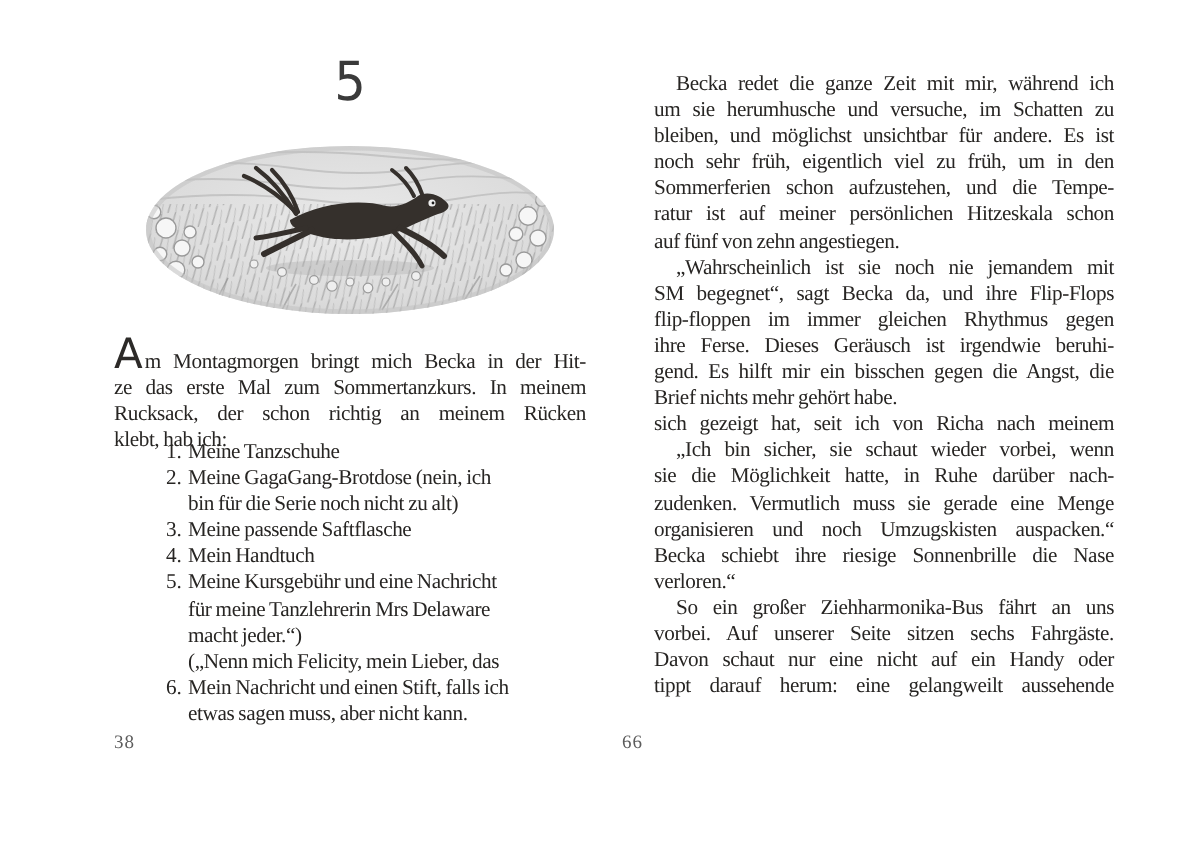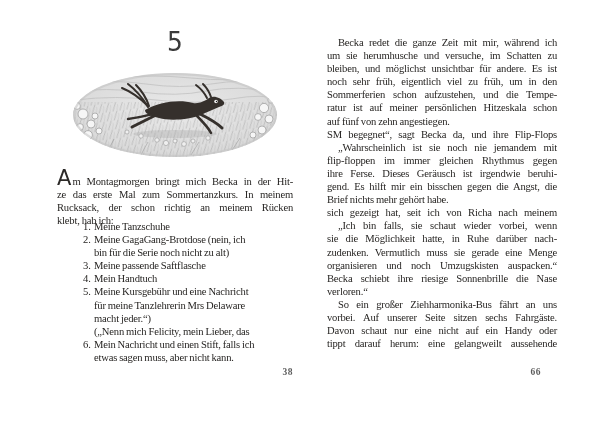--- a/index.html
+++ b/index.html
@@ -35,23 +35,22 @@
     font-size:21px; line-height:0; letter-spacing:0;
     vertical-align:baseline; margin-right:1px; color:#2c2a28;
   }
 
   .list { position:absolute; top:220px; left:26px; width:208px; }
   .litem { position:relative; padding-left:11px; }
   .lnum  { position:absolute; left:0; top:0; font-size:10.6px; line-height:13.1px; }
 
   .page-number {
     position:absolute; top:366px; left:0; width:100%;
-    text-align:right; font-size:9.5px; line-height:12px; color:#5c5c5c;
+    text-align:left; font-size:9.5px; line-height:12px; color:#5c5c5c;
     letter-spacing:.5px;
-    font-weight:bold;
   }
   .para-block { position:absolute; top:36px; left:16px; width:230px; }
 </style>
 </head>
 <body>
 
 <div class="col" id="left-col">
 
   <div class="chapter-number">5</div>
 
@@ -208,30 +207,30 @@
       <div class="para">
         <div class="tline just indent">Becka redet die ganze Zeit mit mir, während ich</div>
         <div class="tline just">um sie herumhusche und versuche, im Schatten zu</div>
         <div class="tline just">bleiben, und möglichst unsichtbar für andere. Es ist</div>
         <div class="tline just">noch sehr früh, eigentlich viel zu früh, um in den</div>
         <div class="tline just">Sommerferien schon aufzustehen, und die Tempe-</div>
         <div class="tline just">ratur ist auf meiner persönlichen Hitzeskala schon</div>
         <div class="tline">auf fünf von zehn angestiegen.</div>
       </div>
       <div class="para">
+        <div class="tline just indent">„Wahrscheinlich ist sie noch nie jemandem mit</div>
         <div class="tline just">SM begegnet“, sagt Becka da, und ihre Flip-Flops</div>
-        <div class="tline just indent">„Wahrscheinlich ist sie noch nie jemandem mit</div>
         <div class="tline just">flip-floppen im immer gleichen Rhythmus gegen</div>
         <div class="tline just">ihre Ferse. Dieses Geräusch ist irgendwie beruhi-</div>
         <div class="tline just">gend. Es hilft mir ein bisschen gegen die Angst, die</div>
         <div class="tline">Brief nichts mehr gehört habe.</div>
         <div class="tline just">sich gezeigt hat, seit ich von Richa nach meinem</div>
       </div>
       <div class="para">
-        <div class="tline just indent">„Ich bin falls, sie schaut wieder vorbei, wenn</div>
+        <div class="tline just indent">„Ich bin sicher, sie schaut wieder vorbei, wenn</div>
         <div class="tline just">sie die Möglichkeit hatte, in Ruhe darüber nach-</div>
         <div class="tline just">zudenken. Vermutlich muss sie gerade eine Menge</div>
         <div class="tline just">organisieren und noch Umzugskisten auspacken.“</div>
         <div class="tline just">Becka schiebt ihre riesige Sonnenbrille die Nase</div>
         <div class="tline">verloren.“</div>
       </div>
       <div class="para">
         <div class="tline just indent">So ein großer Ziehharmonika-Bus fährt an uns</div>
         <div class="tline just">vorbei. Auf unserer Seite sitzen sechs Fahrgäste.</div>
         <div class="tline just">Davon schaut nur eine nicht auf ein Handy oder</div>

